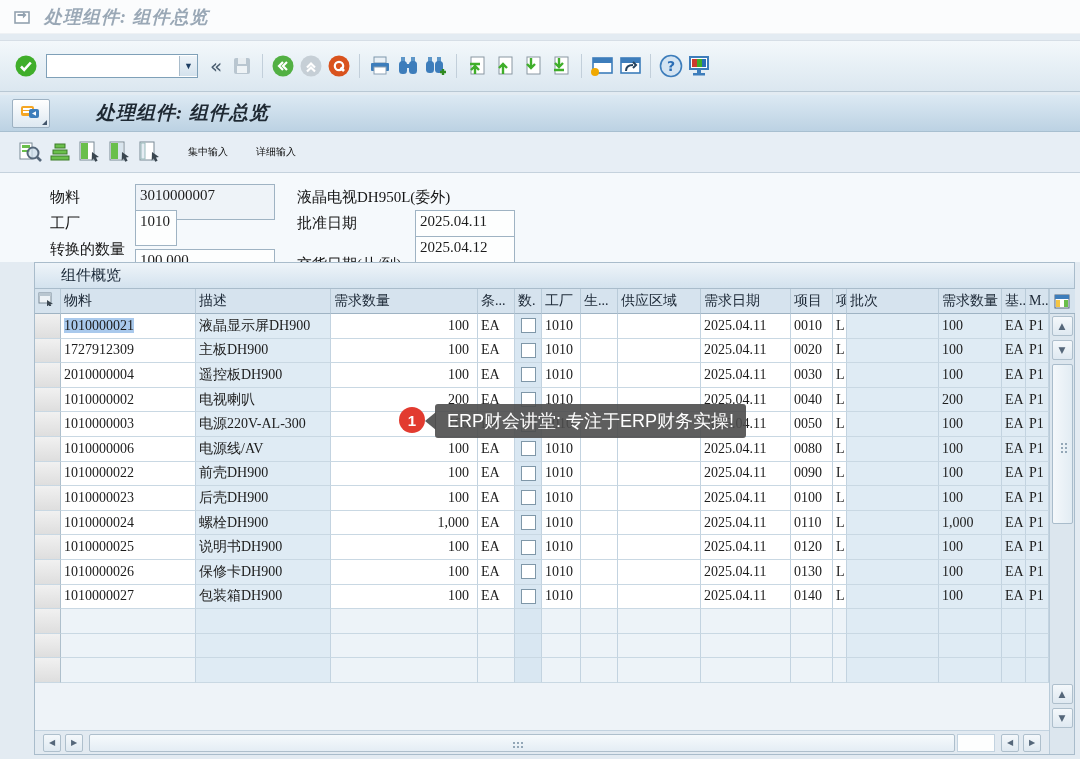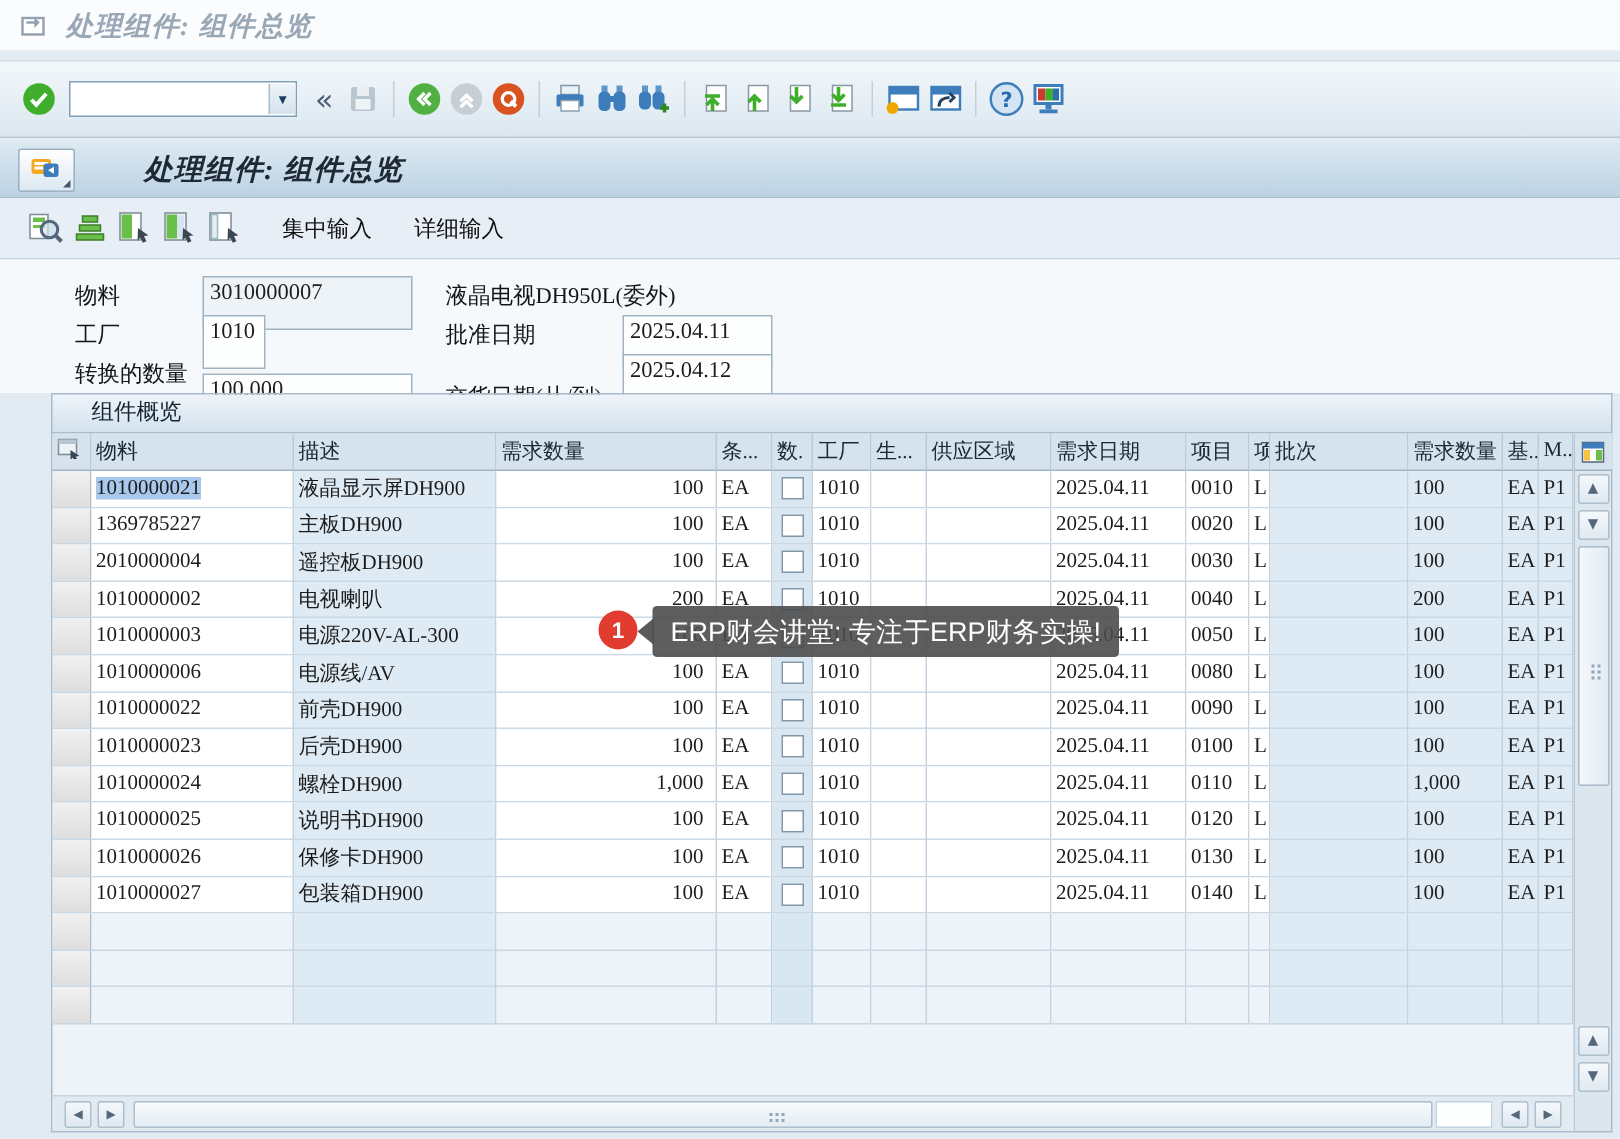--- a/index.html
+++ b/index.html
@@ -33,21 +33,21 @@
   .menubtn{width:36px;height:27px;background:linear-gradient(#ffffff,#dde8f1);border:1px solid #9db1c2;
            border-radius:2px;display:flex;align-items:center;justify-content:center;position:relative;}
   .menubtn .corner{position:absolute;right:2px;bottom:2px;width:0;height:0;
                    border-left:5px solid transparent;border-bottom:5px solid #44566b;}
   .apptitle{margin-left:46px;font-size:19px;font-weight:bold;font-style:italic;color:#1f2933;letter-spacing:1px;}
 
   
   .apptoolbar{position:absolute;left:0;top:132px;width:1080px;height:41px;box-sizing:border-box;
               background:#e7eef5;border-bottom:1px solid #c5d2dd;display:flex;align-items:center;padding-left:16px;}
   .ati{width:28px;height:26px;display:flex;align-items:center;justify-content:center;margin-right:2px;}
-  .txtbtn{margin-left:16px;font-size:15px;color:#111;padding:2px 6px;}
+  .txtbtn{margin-left:16px;font-size:10px;color:#111;padding:2px 6px;}
 
   
   .formarea{position:absolute;left:0;top:173px;width:1080px;height:89px;background:#f5f9fc;}
   .flabel{position:absolute;font-size:15px;color:#141414;}
   .finput{position:absolute;height:36px;box-sizing:border-box;border:1px solid #9fb3c3;
           background:#fdfefe;font-size:15px;padding:0 4px;line-height:20px;}
   .finput.ro{background:#eef3f8;}
   .ftext{position:absolute;font-size:15px;color:#141414;}
 
   
@@ -387,21 +387,21 @@
     <td>2025.04.11</td>
     <td>0010</td>
     <td>L</td>
     <td class="lt"></td>
     <td class="lt">100</td>
     <td class="lt">EA</td>
     <td class="lt">P1</td>
   </tr>
           <tr>
     <td class="selcell"></td>
-    <td>1369785227</td>
+    <td>1727912309</td>
     <td class="lt">主板DH900</td>
     <td class="num">100</td>
     <td>EA</td>
     <td class="cbcell">
               <div class="cb"></div>
             </td>
     <td>1010</td>
     <td></td>
     <td></td>
     <td>2025.04.11</td>

